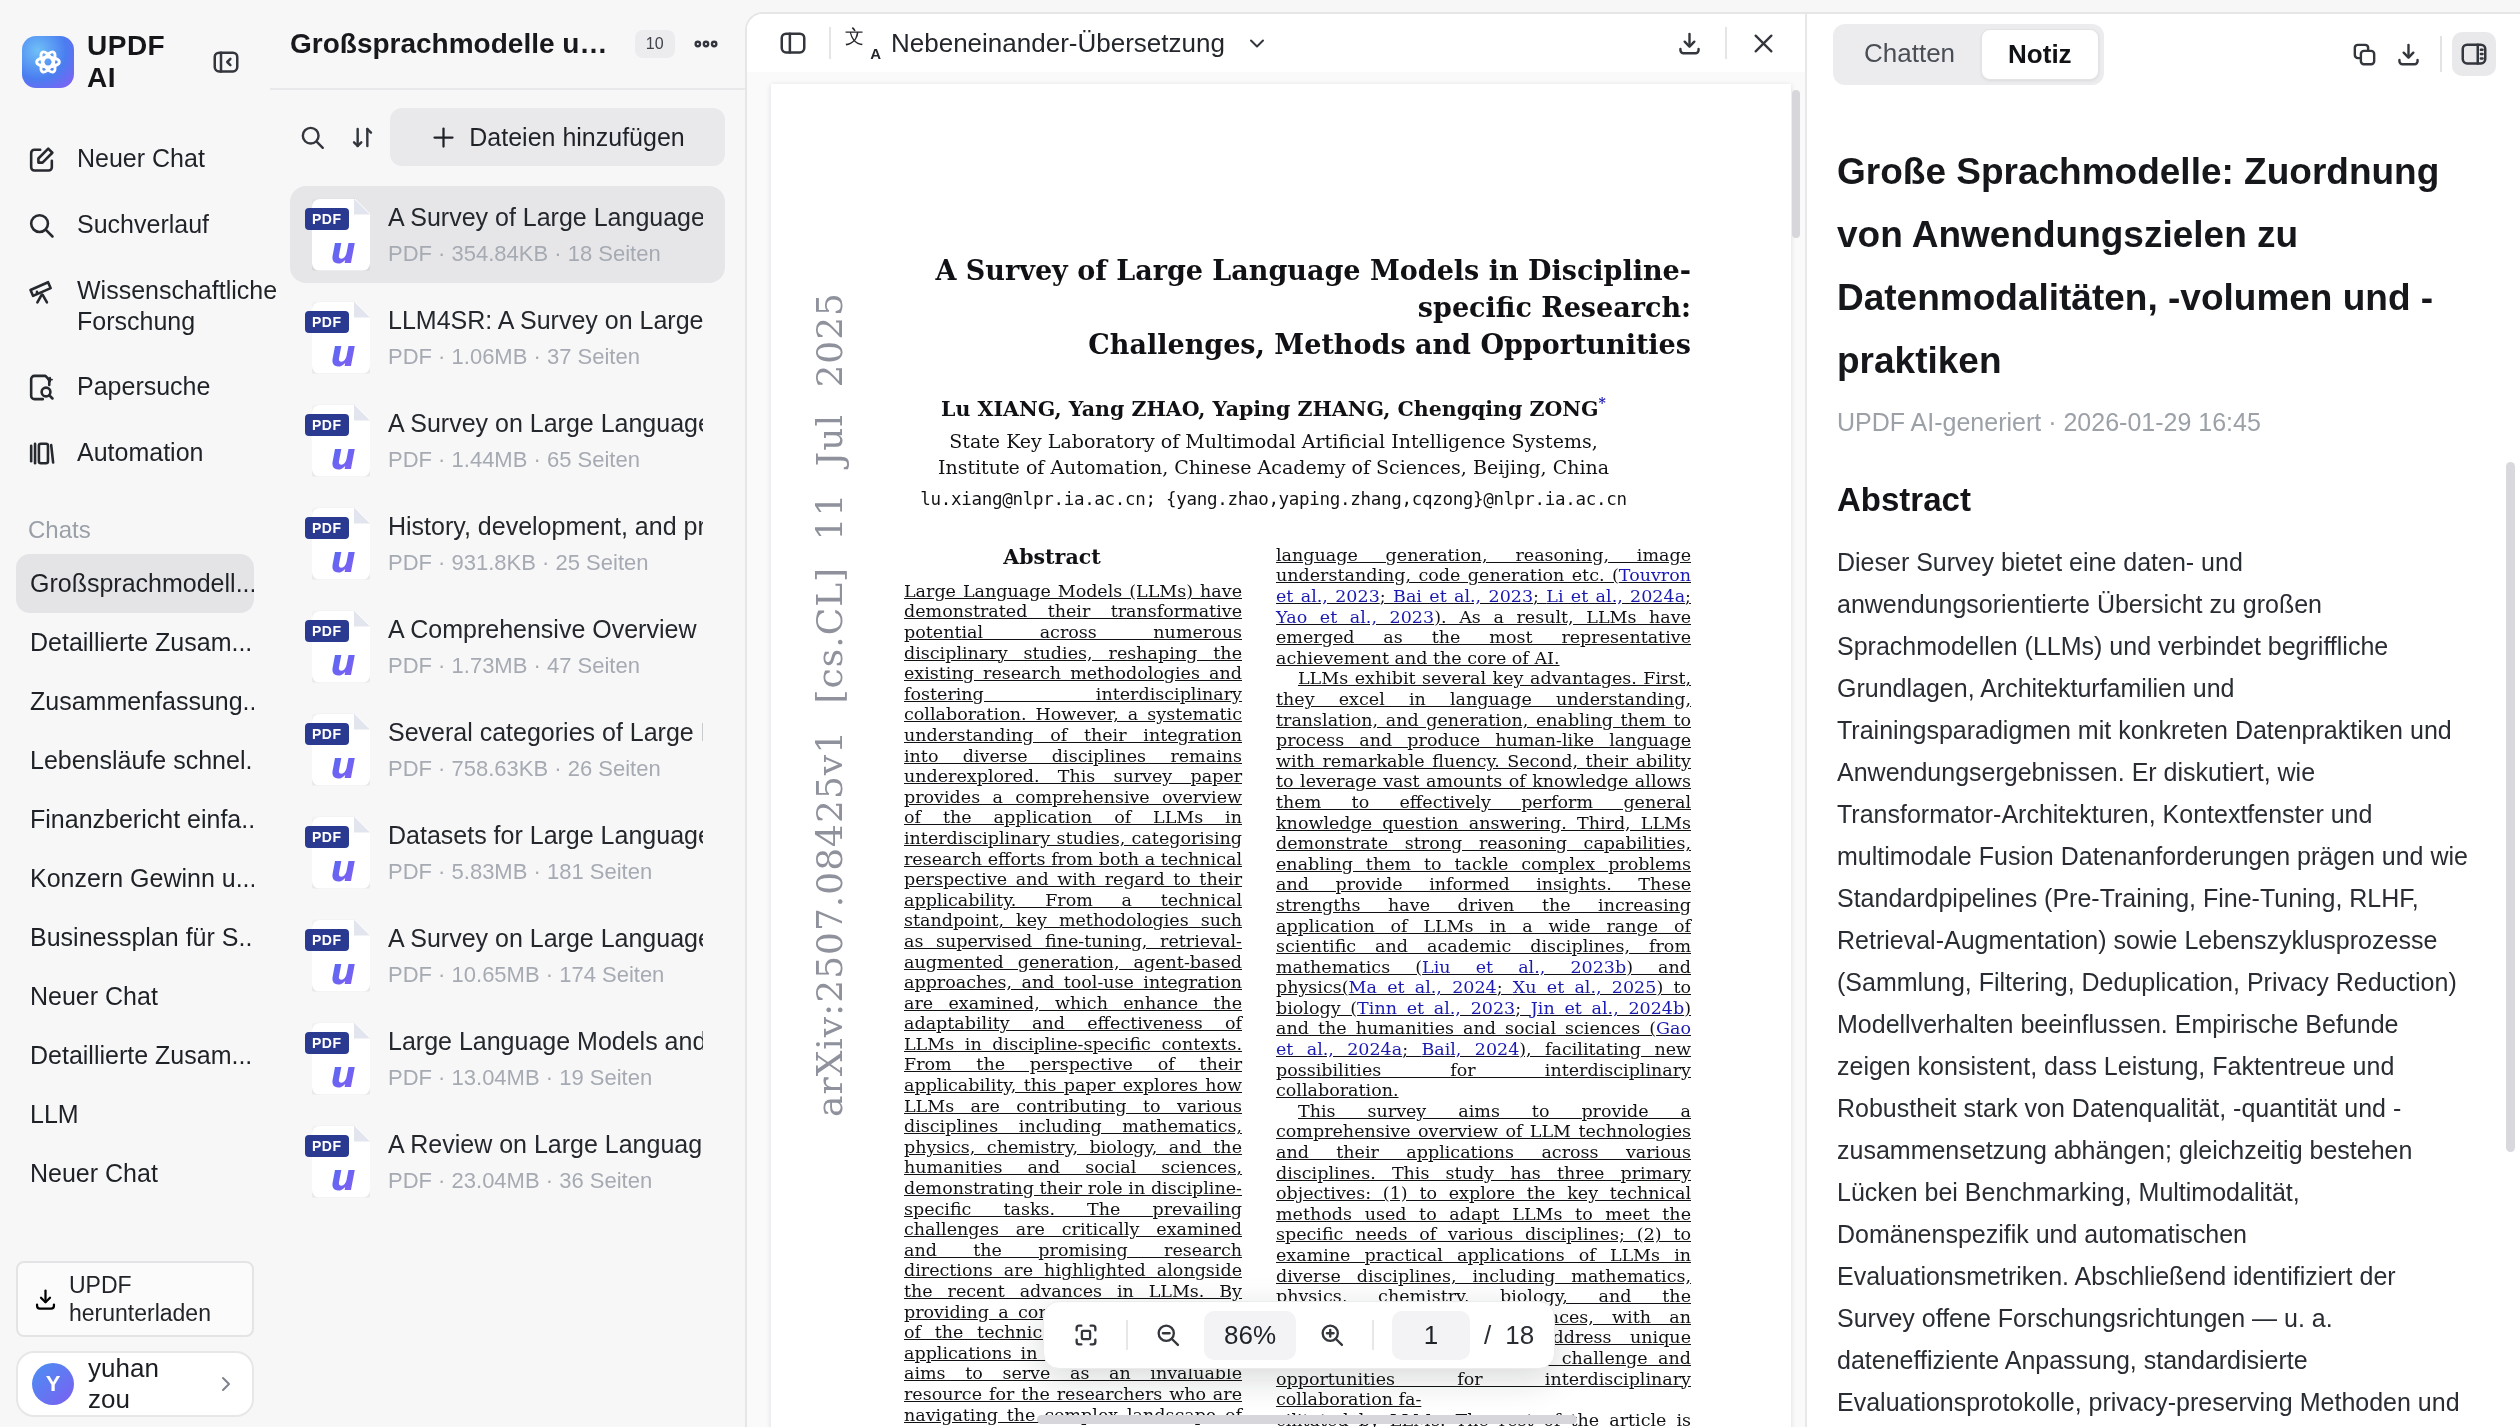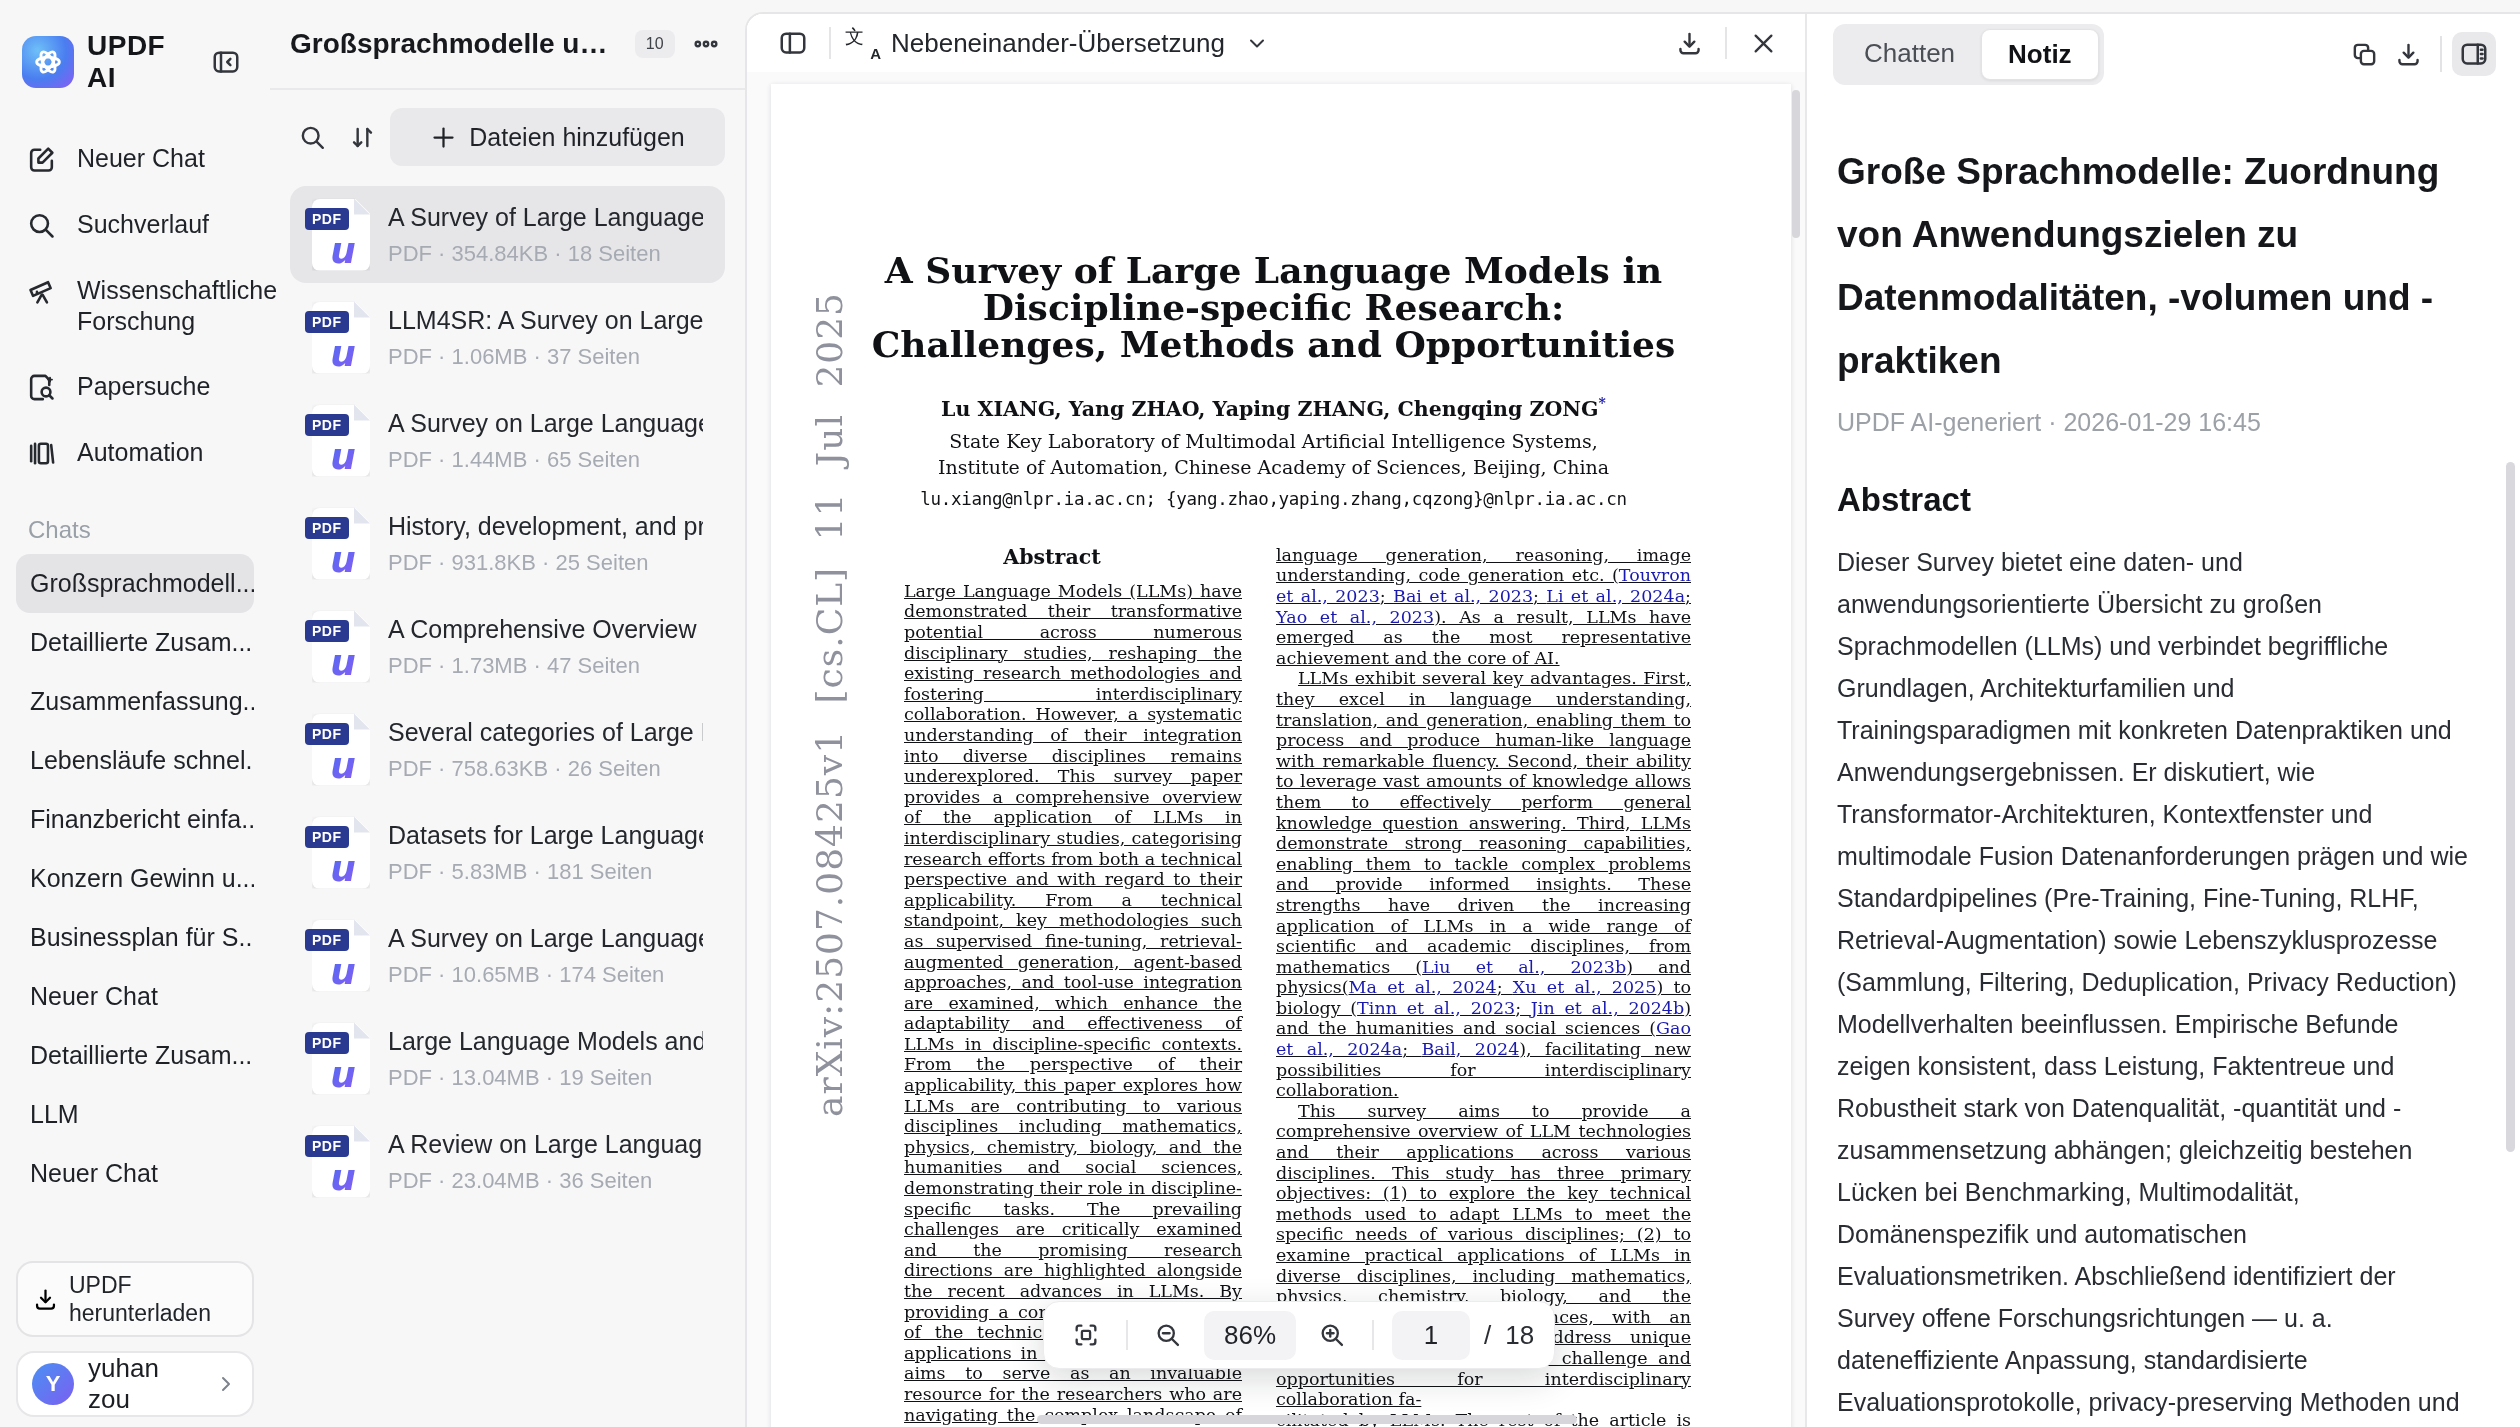--- a/index.html
+++ b/index.html
@@ -16,21 +16,21 @@
   .icon-btn { border:none; background:transparent; color:#33363c; width:44px; height:44px; display:flex; align-items:center; justify-content:center; border-radius:10px; cursor:pointer; }
   .nav { margin-top:22px; display:flex; flex-direction:column; }
   .nav-item { display:flex; align-items:flex-start; gap:20px; padding:17px 10px; border-radius:12px; cursor:pointer; }
   .nav-item .nico { width:31px; height:31px; color:#26292e; flex:0 0 auto; margin-top:1px; }
   .nav-item .nlabel { font-size:25px; line-height:31px; color:#1f2328; }
   .chats-label { margin:30px 0 10px 12px; font-size:24px; color:#9aa0a8; }
   .chat-list { display:flex; flex-direction:column; }
   .chat-item { height:59px; display:flex; align-items:center; padding:0 14px; border-radius:14px; font-size:25px; color:#1e2126; white-space:nowrap; overflow:hidden; cursor:pointer; }
   .chat-item.active { background:#e4e4e7; }
   .side-bottom { margin-top:auto; }
-  .dl-btn { width:100%; border:2px solid #e4e4e7; background:#fbfbfc; border-radius:17px; padding:8px 14px; display:flex; align-items:center; gap:10px; cursor:pointer; text-align:left; }
+  .dl-btn { width:100%; border:2px solid #e4e4e7; background:#fbfbfc; border-radius:8px; padding:8px 14px; display:flex; align-items:center; gap:10px; cursor:pointer; text-align:left; }
   .dl-btn .dlt { font-size:23px; line-height:28px; color:#212428; font-family:"Liberation Sans",sans-serif; }
   .user-row { margin-top:14px; border:2px solid #e7e7ea; background:#fff; border-radius:18px; height:66px; display:flex; align-items:center; gap:14px; padding:0 14px; cursor:pointer; }
   .avatar { width:42px; height:42px; border-radius:50%; background:linear-gradient(135deg,#4a90f4,#7b5ff0); color:#fff; font-size:22px; font-weight:700; display:flex; align-items:center; justify-content:center; flex:0 0 auto; }
   .uname { font-size:26px; color:#1b1e23; flex:1; }
   .chev { color:#7d838c; }
 
   
   .file-panel { position:absolute; left:270px; top:0; width:475px; height:1427px; padding:0 20px; }
   .fp-header { height:88px; display:flex; align-items:center; gap:12px; }
   .fp-title { font-size:28px; font-weight:600; color:#17191d; white-space:nowrap; overflow:hidden; text-overflow:ellipsis; flex:0 1 auto; }
@@ -58,21 +58,21 @@
   .v-toolbar { height:58px; display:flex; align-items:center; padding:0 20px 0 24px; background:#fff; }
   .v-div { width:2px; height:32px; background:#e5e5e8; margin:0 14px; }
   .trans-ic { position:relative; width:36px; height:34px; color:#23262b; margin-right:10px; flex:0 0 auto; }
   .trans-ic .zh { position:absolute; left:0; top:-2px; font-size:19px; }
   .trans-ic .en { position:absolute; right:0; bottom:-2px; font-size:15px; font-weight:700; }
   .v-mode { font-size:26px; font-weight:500; color:#23262b; margin-right:10px; }
   .spacer { flex:1; }
   .pdf-area { position:relative; flex:1; background:#fafafb; overflow:hidden; }
   .page { position:absolute; left:24px; width:1020px; top:12px; height:1800px; background:#fff; box-shadow:0 1px 5px rgba(31,35,41,.14); padding:168px 100px 0 85px; font-family:"DejaVu Serif","Liberation Serif",serif; color:#101114; }
   .wm { position:absolute; left:-382px; top:600px; width:880px; text-align:center; transform:rotate(-90deg); font-family:"DejaVu Serif",serif; font-size:36px; color:#8f929c; letter-spacing:1px; word-spacing:14px; }
-  .p-title { text-align:center; font-size:36px; font-weight:700; line-height:37px; }
+  .p-title { text-align:right; font-size:27px; font-weight:700; line-height:37px; }
   .p-authors { text-align:center; font-size:20.5px; font-weight:700; margin-top:32px; }
   .p-authors sup { color:#1a1ab0; font-size:14px; }
   .p-affil { text-align:center; font-size:19px; line-height:26px; margin-top:7px; }
   .p-email { text-align:center; font-size:17.5px; font-family:"DejaVu Sans Mono","Liberation Mono",monospace; margin-top:9px; letter-spacing:-0.3px; }
   .cols { display:flex; gap:28px; margin-top:36px; }
   .colL { width:392px; flex:0 0 auto; }
   .colR { flex:1; min-width:0; }
   .abs-head { text-align:center; font-size:20.5px; font-weight:700; margin-bottom:12px; }
   .abs-body { margin:0 6px 0 48px; font-size:17.5px; line-height:20.6px; text-align:justify; }
   .ptext { font-size:17.5px; line-height:20.6px; text-align:justify;text-decoration:underline; }

